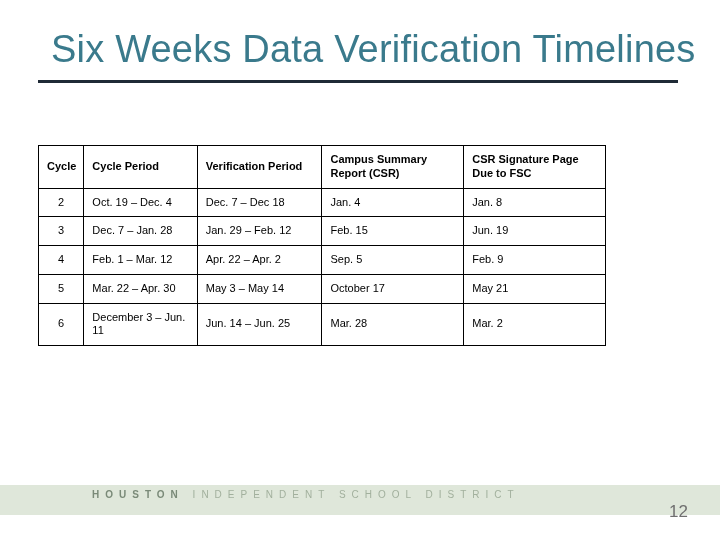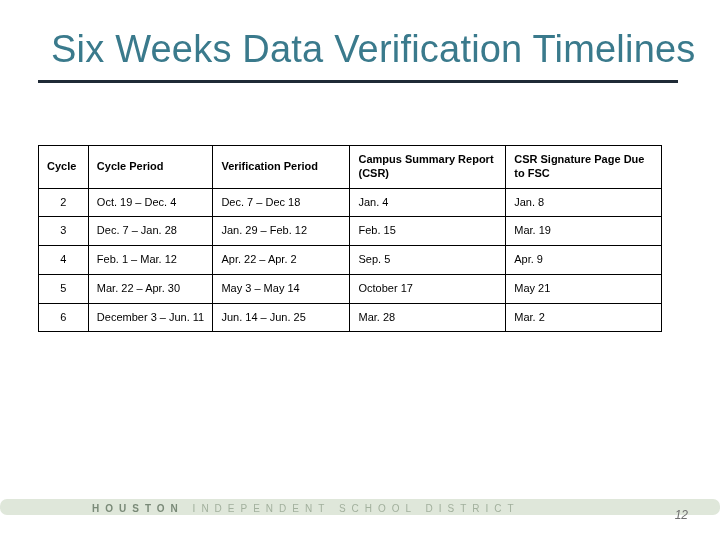--- a/index.html
+++ b/index.html
@@ -31,21 +31,21 @@
     top: 80px;
     left: 38px;
     width: 640px;
     height: 0;
     border-top: 3px solid #1f2a36;
   }
   .table-wrap {
     position: absolute;
     top: 145px;
     left: 38px;
-    width: 624px;
+    width: 568px;
   }
   table {
     border-collapse: collapse;
     width: 100%;
     table-layout: fixed;
   }
   col.cycle { width: 8%; }
   col.dates { width: 20%; }
   col.verif { width: 22%; }
   col.csr { width: 25%; }
@@ -62,45 +62,43 @@
     font-weight: 700;
     text-align: left;
   }
   th.center { text-align: left; }
   td.center-col { text-align: center; }
   .footer-bar {
     position: absolute;
     left: 0;
     bottom: 25px;
     width: 720px;
-    height: 16px;
+    height: 30px;
     background: #dfe7da;
-    border-radius: 7px;
   }
   .footer-bar .brand {
     position: absolute;
     left: 92px;
     top: 4px;
     font-size: 10px;
     letter-spacing: 6px;
     color: #7a8a78;
     font-weight: 600;
     white-space: nowrap;
   }
   .footer-bar .brand .light {
     color: #a2b09d;
     font-weight: 400;
   }
   .page-num {
     position: absolute;
     right: 32px;
     bottom: 18px;
-    font-size: 12px;
+    font-size: 17px;
     color: #6f6f6f;
-    font-style: italic;
   }
 </style>
 </head>
 <body>
 
 <div class="slide">
 
   <div class="title">Six Weeks Data Verification Timelines</div>
   <div class="divider"></div>
 
@@ -128,28 +126,28 @@
           <td>Oct. 19 – Dec. 4</td>
           <td>Dec. 7 – Dec 18</td>
           <td>Jan.  4</td>
           <td>Jan. 8</td>
         </tr>
         <tr>
           <td class="center-col">3</td>
           <td>Dec. 7 – Jan. 28</td>
           <td>Jan. 29 –  Feb. 12</td>
           <td>Feb. 15</td>
-          <td>Mar. 19</td>
+          <td>Jun. 19</td>
         </tr>
         <tr>
           <td class="center-col">4</td>
           <td>Feb. 1 – Mar. 12</td>
           <td>Apr. 22 – Apr. 2</td>
           <td>Sep. 5</td>
-          <td>Apr. 9</td>
+          <td>Feb. 9</td>
         </tr>
         <tr>
           <td class="center-col">5</td>
           <td>Mar. 22 – Apr. 30</td>
           <td>May 3 – May 14</td>
           <td>October 17</td>
           <td>May 21</td>
         </tr>
         <tr>
           <td class="center-col">6</td>

